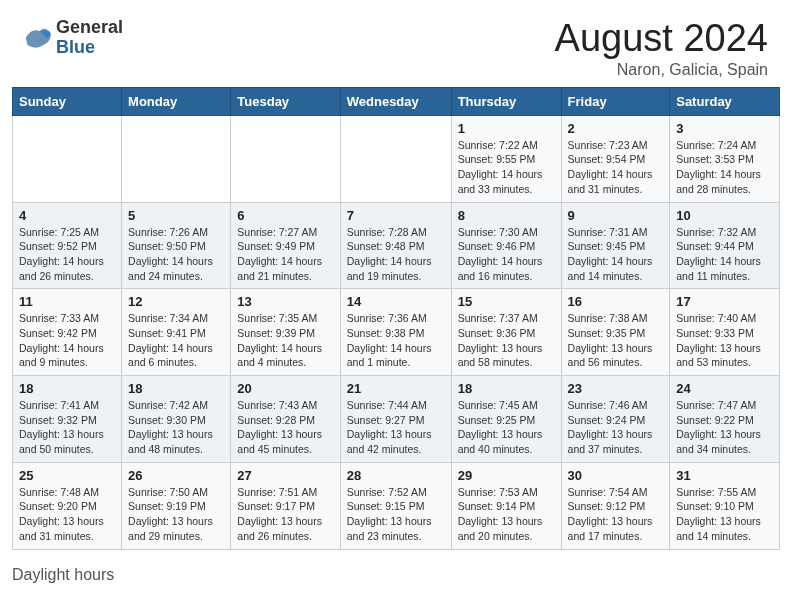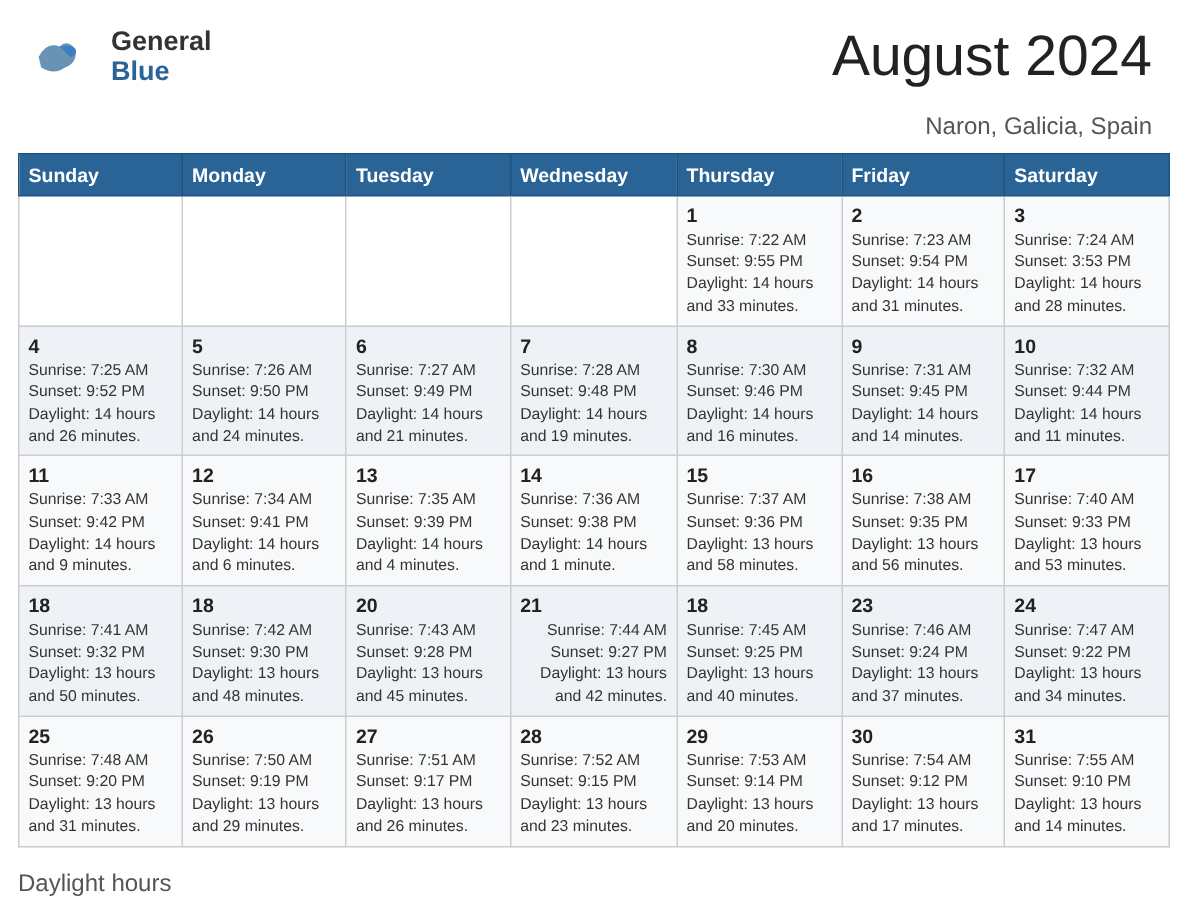--- a/index.html
+++ b/index.html
@@ -12,21 +12,21 @@
     }
     .header {
       display: flex;
       justify-content: space-between;
       align-items: flex-start;
       padding: 18px 24px 8px 24px;
     }
     .logo {
       display: flex;
       align-items: center;
-      gap: 22px;
+      gap: 4px;
     }
     .logo-text {
       font-size: 18px;
       font-weight: bold;
       line-height: 1.1;
     }
     .logo-general { color: #333; }
     .logo-blue { color: #2a6496; }
     .logo-icon {
       width: 28px;
@@ -37,21 +37,21 @@
     }
     .month-year {
       font-size: 38px;
       font-weight: normal;
       color: #222;
       line-height: 1.1;
     }
     .location {
       font-size: 16px;
       color: #555;
-      margin-top: 16px;
+      margin-top: 1px;
     }
     .calendar-container {
       padding: 0 12px 12px 12px;
     }
     table {
       width: 100%;
       border-collapse: collapse;
     }
     thead tr th {
       background-color: #2a6496;
@@ -261,21 +261,21 @@
 Daylight: 13 hours and 48 minutes.</div>
           </td>
           <td>
             <span class="day-num">20</span>
             <div class="day-info" style="white-space: pre-line;">Sunrise: 7:43 AM
 Sunset: 9:28 PM
 Daylight: 13 hours and 45 minutes.</div>
           </td>
           <td>
             <span class="day-num">21</span>
-            <div class="day-info" style="white-space: pre-line; text-align: right;">Sunrise: 7:44 AM
+            <div class="day-info" style="white-space: pre-line;">Sunrise: 7:44 AM
 Sunset: 9:27 PM
 Daylight: 13 hours and 42 minutes.</div>
           </td>
           <td>
             <span class="day-num">18</span>
             <div class="day-info" style="white-space: pre-line;">Sunrise: 7:45 AM
 Sunset: 9:25 PM
 Daylight: 13 hours and 40 minutes.</div>
           </td>
           <td>

